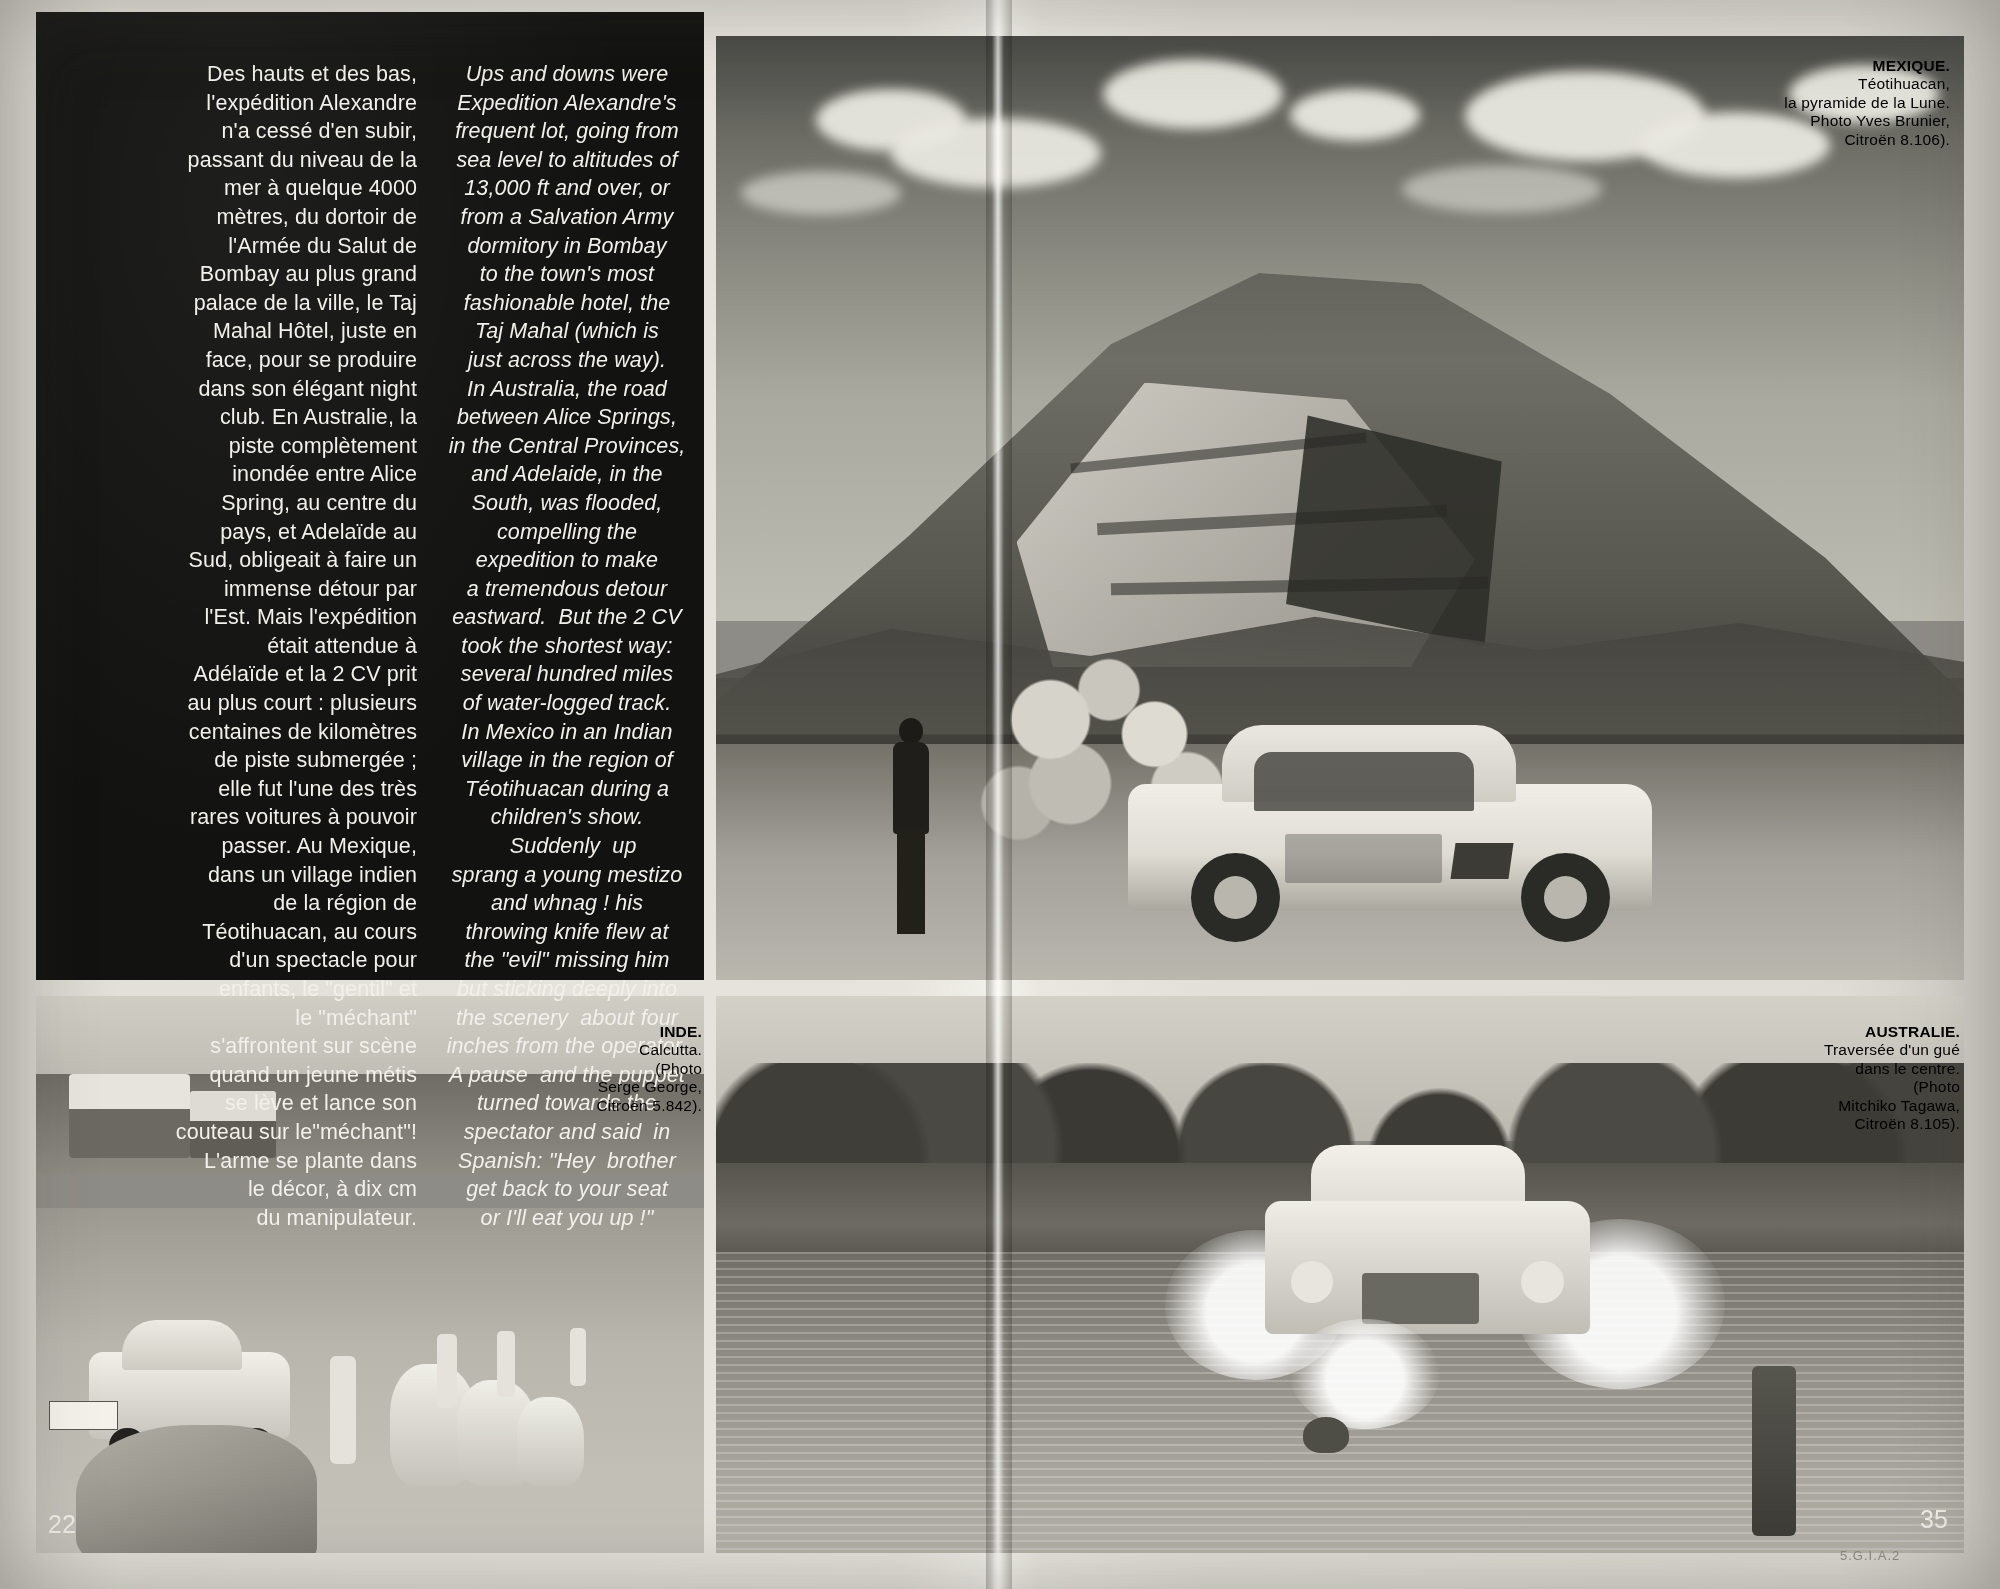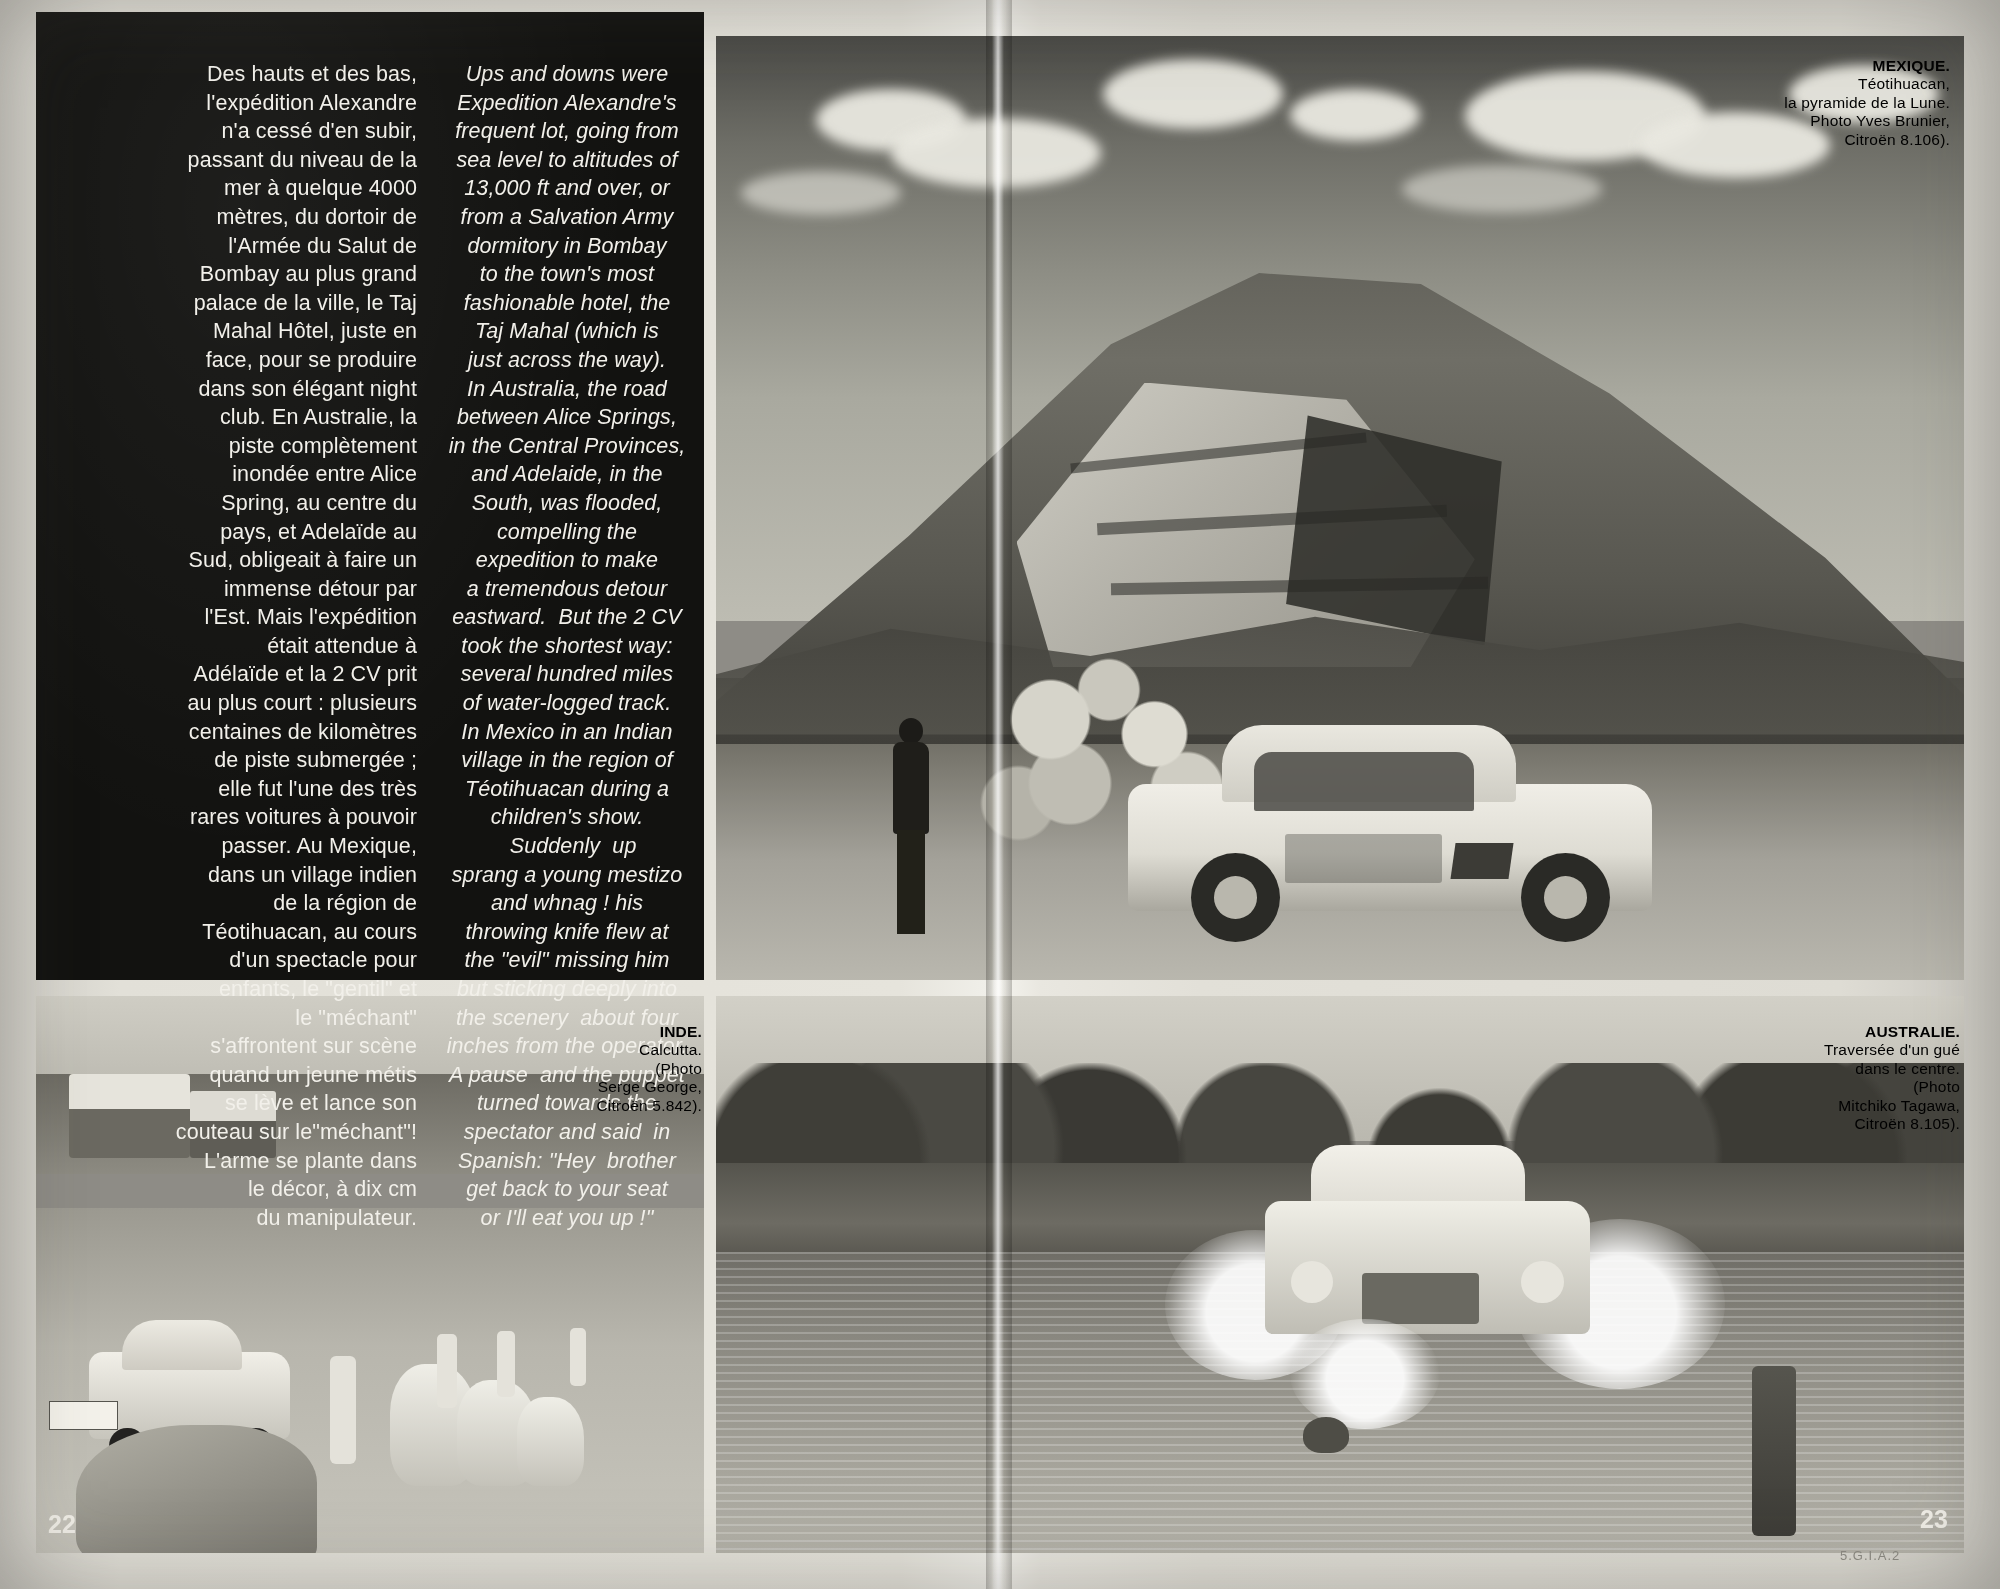--- a/index.html
+++ b/index.html
@@ -431,21 +431,21 @@
   .caption-right { text-align: right; }
   .caption-mexique { left: 1700px; top: 38px; width: 250px; }
   .caption-inde    { left: 436px;  top: 1004px; width: 266px; }
   .caption-australie { left: 1704px; top: 1004px; width: 256px; }
   .cap-title { font-weight: bold; }
 
   
   .folio {
     position: absolute;
     font-size: 25px;
-    font-weight: bold;
+    font-weight: normal;
     color: #f0eee7;
     z-index: 25;
   }
   .folio-left  { left: 48px;  top: 1510px; }
   .folio-right { left: 1920px; top: 1505px; }
   .edge-code {
     position: absolute;
     left: 1840px; top: 1548px;
     font-size: 13px;
     color: #8e8c84;
@@ -652,19 +652,19 @@
   <div class="caption caption-right caption-australie">
     <span class="cap-title">AUSTRALIE.</span>
     <span>Traversée d'un gué
 dans le centre.
 (Photo
 Mitchiko Tagawa,
 Citroën 8.105).</span>
   </div>
 
   <div class="folio folio-left">22</div>
-  <div class="folio folio-right">23</div>
+  <div class="folio folio-right">35</div>
   <div class="edge-code">5.G.I.A.2</div>
 
   <div class="gutter"></div>
   <div class="gutter-light"></div>
   <div class="vignette"></div>
 </div>
 
 </body></html>

